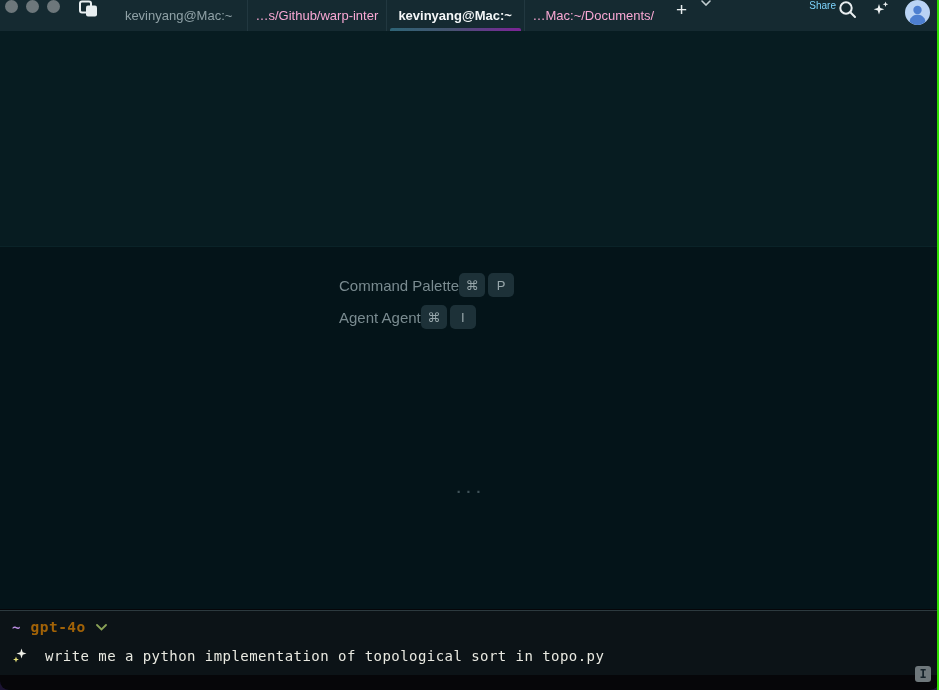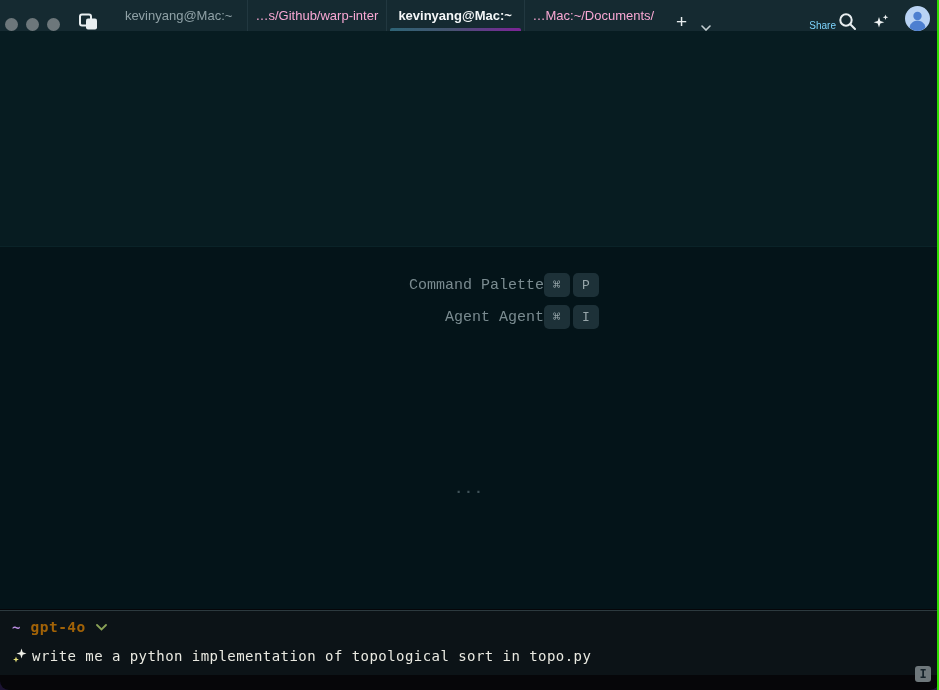--- a/index.html
+++ b/index.html
@@ -27,21 +27,21 @@
     background: #2fdd00;
     z-index: 99;
   }
 
   
   .tabbar {
     position: relative;
     height: 31px;
     background: #152a31;
     display: flex;
-    align-items: flex-end;
+    align-items: flex-start;
   }
   .lights { display: flex; gap: 8px; padding-left: 5px; width: 66px; }
   .light { width: 13px; height: 13px; border-radius: 50%; background: #6d777b; }
   .pages-wrap { width: 44px; display: flex; justify-content: center; }
   .tabs { display: flex; height: 100%; width: 552px; }
   .tab {
     position: relative;
     flex: 1;
     display: flex;
     align-items: center;
@@ -91,24 +91,23 @@
 
   .shortcut-panel {
     position: absolute;
     left: 339px;
     top: 242px;
     width: 260px;
   }
   .shortcut-row {
     display: flex;
     align-items: center;
-    justify-content: flex-end;
+    justify-content: flex-start;
     height: 24px;
     margin-bottom: 8px;
-    font-family: Liberation Mono, monospace;
   }
   .shortcut-label { color: #7a8b90; font-size: 15px; }
   .keys { display: flex; gap: 3px; }
   .keycap {
     width: 26px; height: 24px;
     background: #1d3138;
     border-radius: 5px;
     color: #97a6aa;
     font-size: 13px;
     display: flex;
@@ -144,21 +143,21 @@
     gap: 10px;
     cursor: pointer;
   }
   .model-prefix { color: #b98bdf; font-weight: bold; font-size: 14px; }
   .model-name { color: #a16207; font-weight: bold; font-size: 14.5px; letter-spacing: 0.5px; }
   .prompt-row {
     position: absolute;
     top: 36px; left: 12px; right: 12px;
     display: flex;
     align-items: center;
-    gap: 4px;
+    gap: 17px;
   }
   .prompt-text {
     color: #e9e9e1;
     font-size: 14px;
     letter-spacing: 0.45px;
     white-space: nowrap;
   }
   .key-badge {
     position: absolute;
     right: 8px; bottom: 8px;

